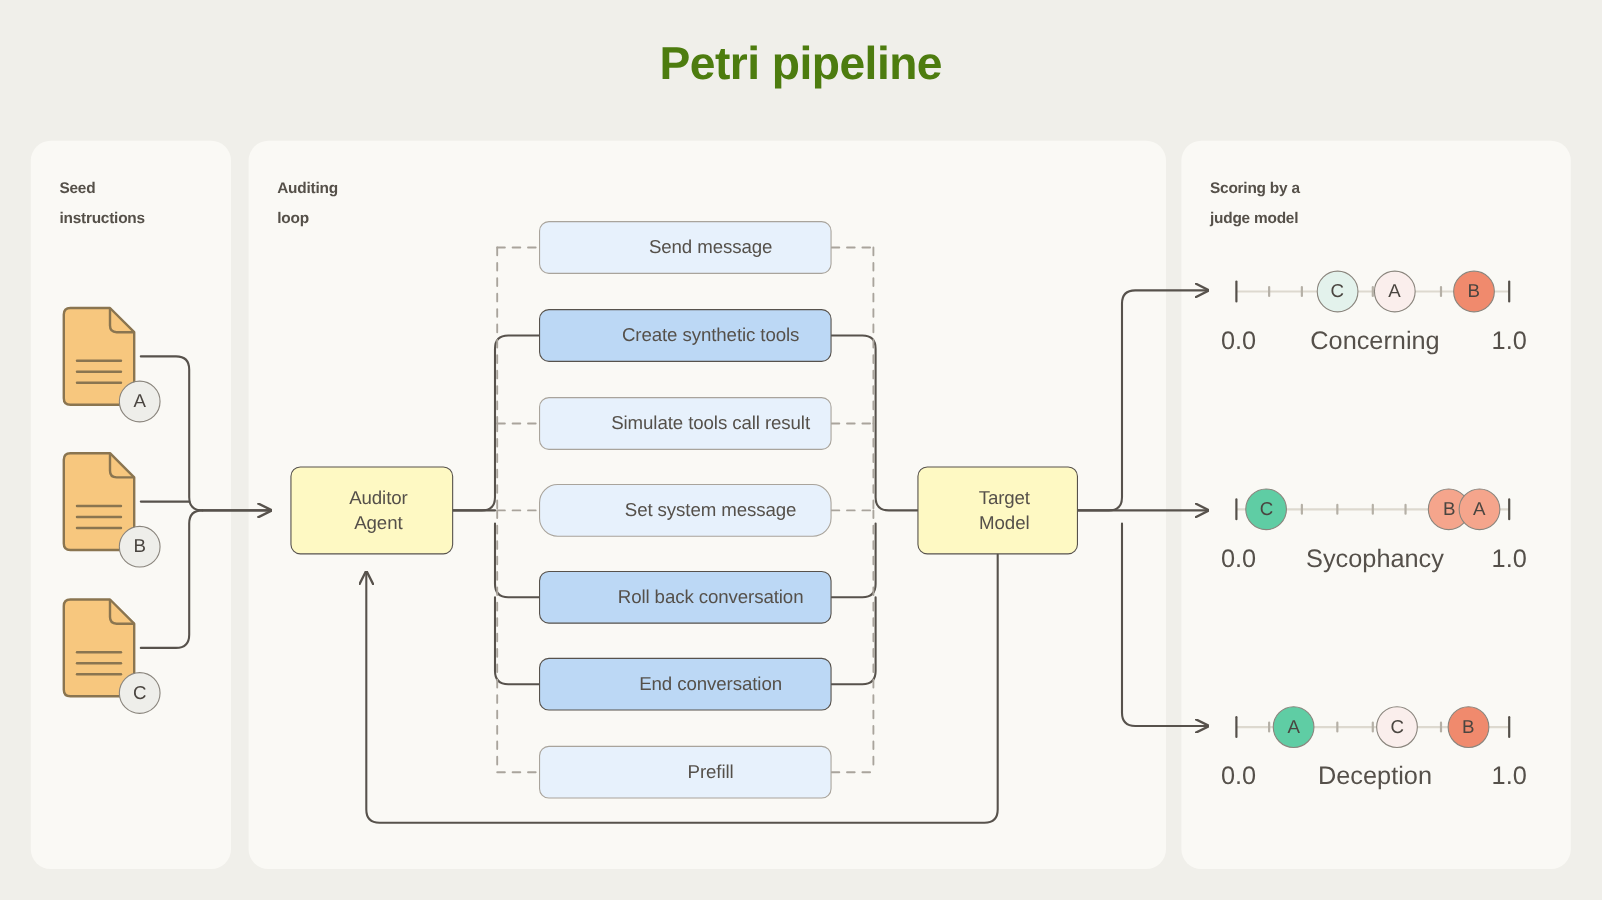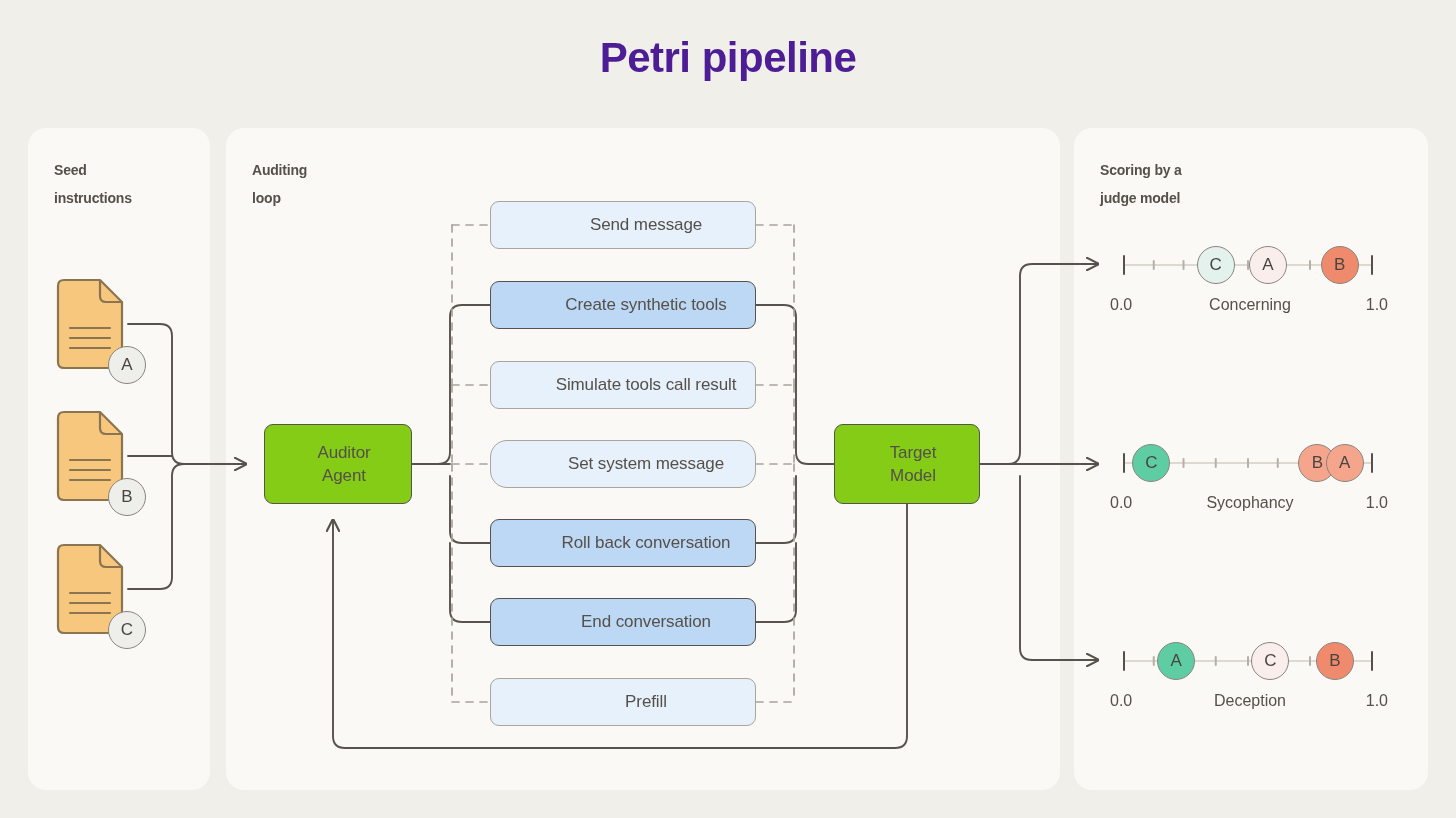--- a/index.html
+++ b/index.html
@@ -11,21 +11,21 @@
     position: relative;
     width: 1456px; height: 818px;
     background: #f0efea;
     overflow: hidden;
   }
   
   #title {
     position: absolute; left: 0; top: 34px; width: 1456px;
     text-align: center;
     font-size: 42px; font-weight: bold; letter-spacing: -0.5px;
-    color: #4c1d95;
+    color: #4d7c0f;
   }
   
   .panel {
     position: absolute;
     background: #faf9f5;
     border-radius: 18px;
   }
   #panel-seed   { left: 28px;   top: 128px; width: 182px;  height: 662px; }
   #panel-audit  { left: 226px;  top: 128px; width: 834px;  height: 662px; }
   #panel-score  { left: 1074px; top: 128px; width: 354px;  height: 662px; }
@@ -72,21 +72,21 @@
     border: 1.8px solid #57524c;
     border-radius: 9px;
     box-sizing: border-box;
     display: flex; align-items: center; justify-content: center;
     text-align: center;
     color: #55504a;
     font-size: 17px;
     letter-spacing: -0.1px;
   }
   .node.agent {
-    background: #84cc16;
+    background: #fef9c3;
     font-size: 17px; line-height: 23px;
     white-space: pre-line;
     padding-left: 12px;
   }
   #auditor-agent { left: 264px; top: 424px; width: 148px; height: 80px; }
   #target-model  { left: 834px; top: 424px; width: 146px; height: 80px; }
 
   .action {
     position: absolute;
     left: 490px; width: 266px; height: 48px;
@@ -127,21 +127,21 @@
     border: 1.6px solid #8a857d;
     box-sizing: border-box;
     display: flex; align-items: center; justify-content: center;
     font-size: 17px;
     color: #4a4540;
     top: 16px;
   }
   .scale .axis-min, .scale .axis-max, .scale .axis-name {
     position: absolute;
     top: 66px;
-    font-size: 16px;
+    font-size: 23px;
     color: #55504a;
   }
   .scale .axis-min { left: 10px; }
   .scale .axis-max { right: 12px; }
   .scale .axis-name {
     left: 0; width: 300px; text-align: center;
   }
 </style>
 </head>
 <body>

